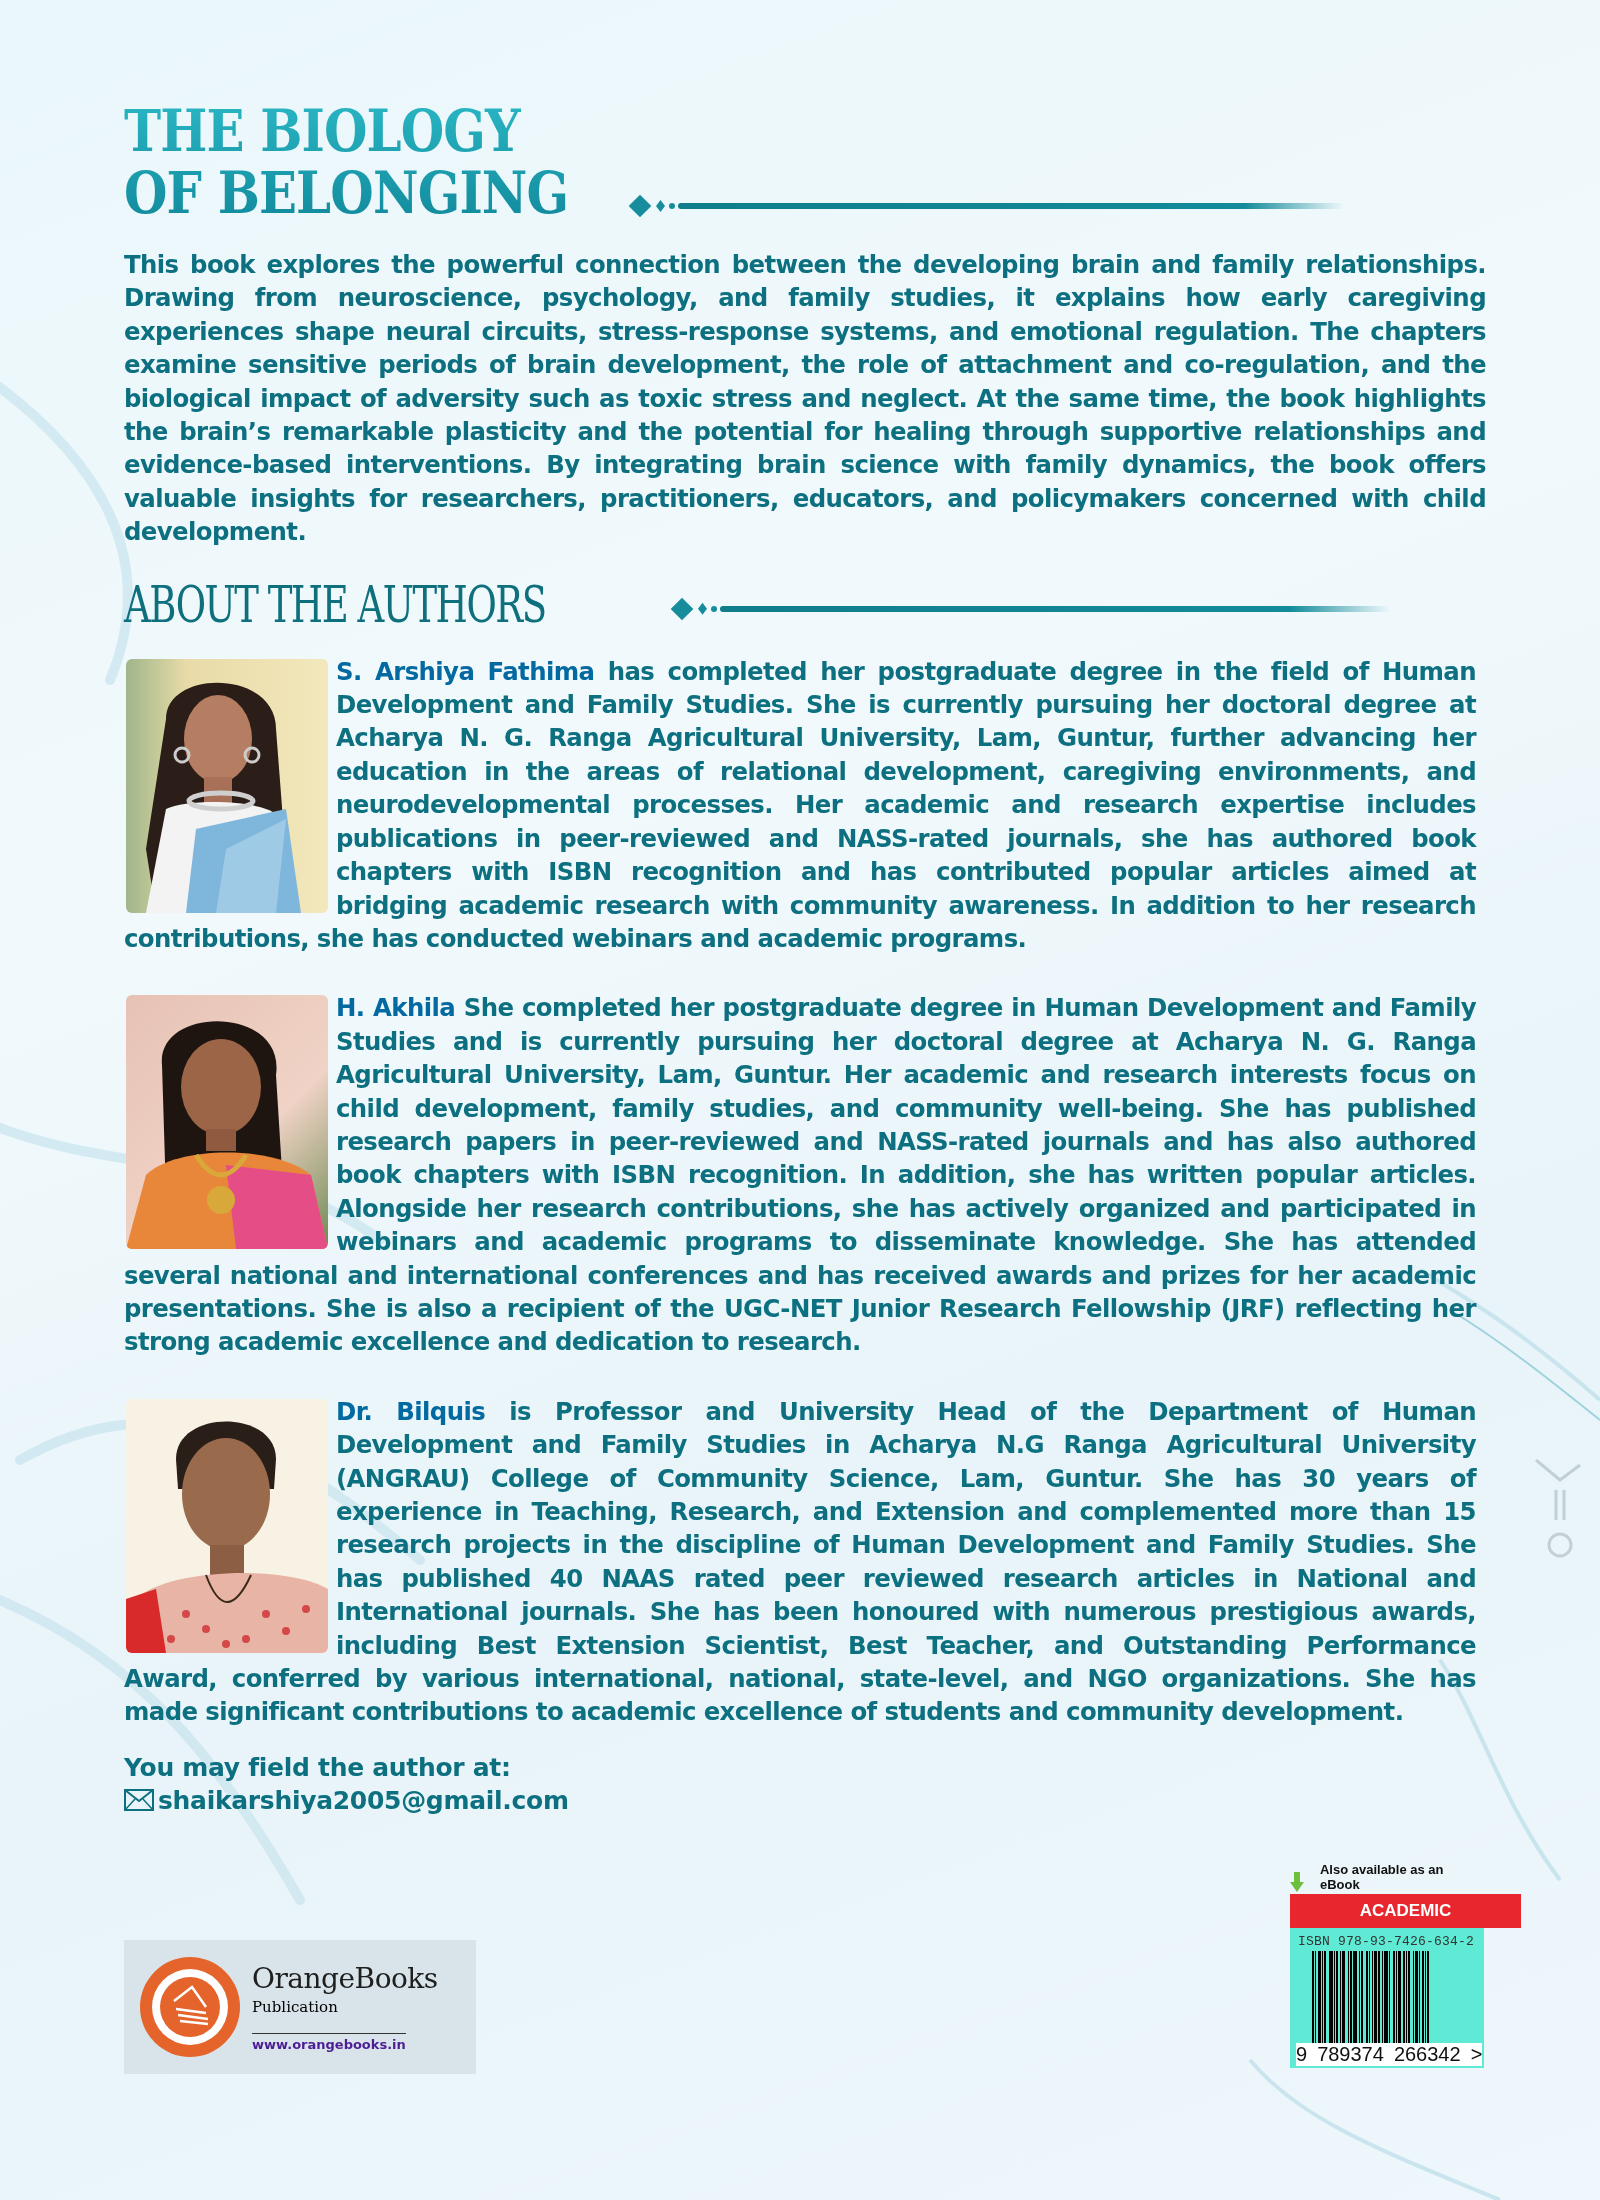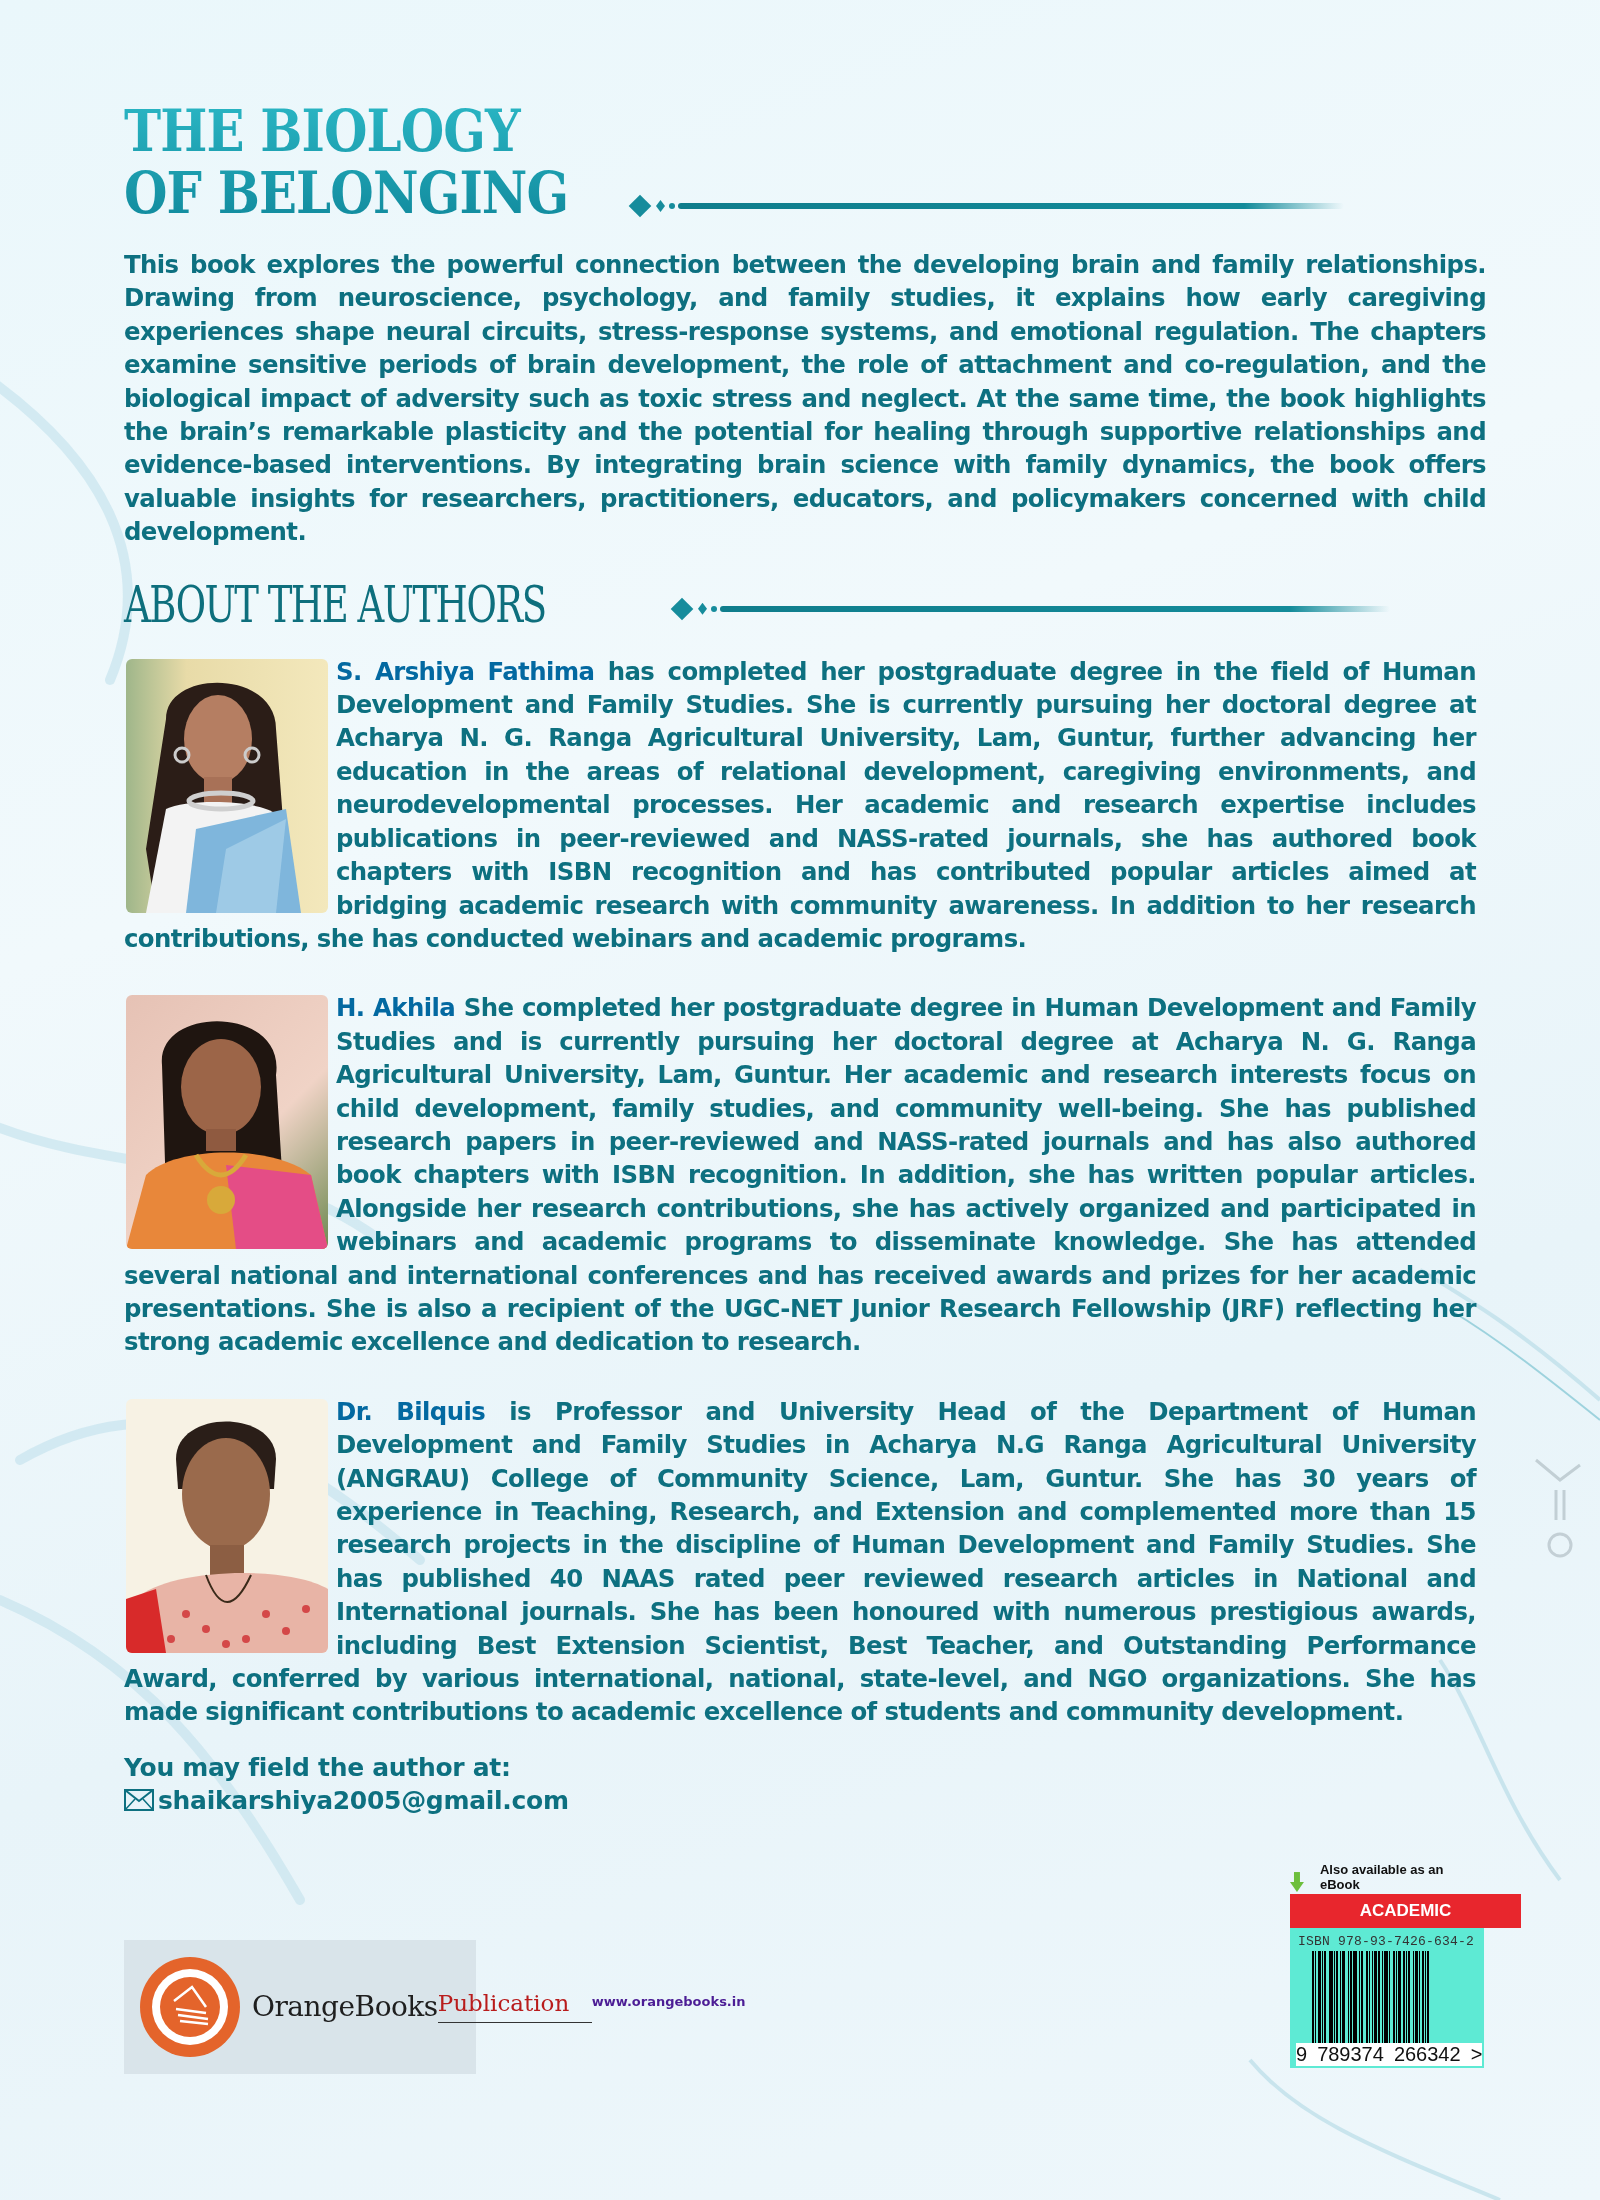--- a/index.html
+++ b/index.html
@@ -129,31 +129,31 @@
       align-items: center;
       padding-left: 16px;
       gap: 12px;
     }
     .pub-logo {
       width: 100px; height: 100px; border-radius: 50%;
       background: #e4642b;
       position: relative;
       flex: none;
     }
-    .pub-text { display: flex; flex-direction: row; }
+    .pub-text { display: flex; flex-direction: column; }
     .pub-name {
       font-family: "DejaVu Serif", serif;
       font-size: 28px; color: #1f1f1f; line-height: 32px;
       letter-spacing: -0.5px;
     }
     .pub-sub {
       font-family: "DejaVu Serif", serif;
-      font-size: 23px; color: #b91c1c; line-height: 24px;
+      font-size: 15px; color: #000000; line-height: 24px;
       border-bottom: 1.5px solid #333;
-      padding-bottom: 2px;
+      padding-bottom: 14px;
       width: 154px;
     }
     .pub-url { font-size: 13px; font-weight: bold; color: #4c1d95; margin-top: 3px; }
     .isbn-box {
       position: absolute;
       left: 1290px;
       top: 1870px;
       width: 196px;
     }
     .ebook-row {

